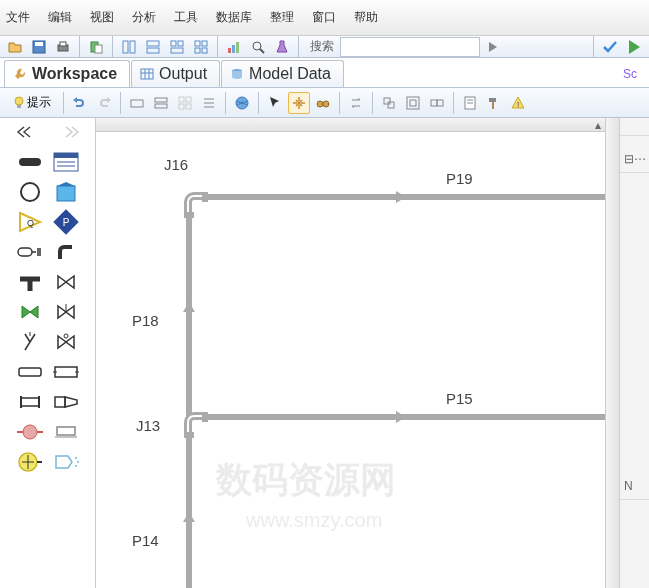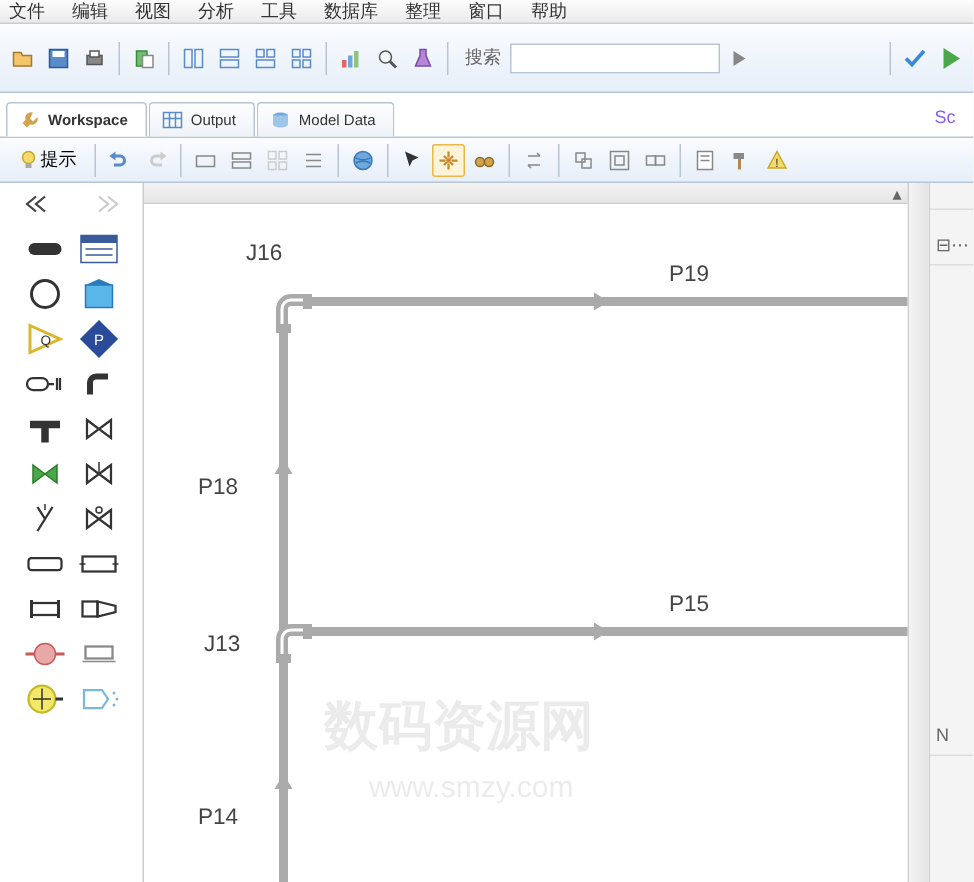--- a/index.html
+++ b/index.html
@@ -1,25 +1,25 @@
 <!DOCTYPE html>
 <html><head>
 <meta charset="utf-8">
 <style>
   * { box-sizing: border-box; margin: 0; padding: 0; }
   body { font-family: "Microsoft YaHei", Arial, sans-serif; font-size: 12px; background: #f0f0f0; width: 649px; height: 588px; overflow: hidden; }
-  .menubar { background: linear-gradient(#fdfdfd,#eaeaea); height: 16px; display: flex; align-items: center; padding: 0 6px; border-bottom: 1px solid #ccc; }
+  .menubar { background: linear-gradient(#fdfdfd,#eaeaea); height: 36px; display: flex; align-items: center; padding: 0 6px; border-bottom: 1px solid #ccc; }
   .menubar span { margin-right: 18px; color: #333; cursor: default; }
-  .toolbar1 { background: linear-gradient(#fafcff,#e6eef8); height: 46px; display: flex; align-items: center; padding: 0 4px; border-bottom: 1px solid #b8c4d4; gap: 2px; }
+  .toolbar1 { background: linear-gradient(#fafcff,#e6eef8); height: 22px; display: flex; align-items: center; padding: 0 4px; border-bottom: 1px solid #b8c4d4; gap: 2px; }
   .tb-sep { width: 1px; height: 22px; background: #b8c4d4; margin: 0 3px; }
   .tb-btn { width: 22px; height: 22px; display: flex; align-items: center; justify-content: center; border: 1px solid transparent; border-radius: 2px; cursor: pointer; }
   .search-label { color: #666; margin: 0 4px 0 6px; }
   .search-input { width: 140px; height: 20px; border: 1px solid #b8c4d4; padding: 0 4px; font-size: 12px; }
   .tabstrip { background: #fff; height: 30px; display: flex; align-items: flex-end; padding: 0 4px; border-bottom: 1px solid #b8c4d4; gap: 1px; }
-  .tab { display: flex; align-items: center; gap: 5px; padding: 4px 12px 4px 8px; border: 1px solid #b8c4d4; border-bottom: none; background: linear-gradient(#fdfdfd,#eef3f9); border-radius: 3px 3px 0 0; cursor: pointer; font-size: 10px; color: #333; }
+  .tab { display: flex; align-items: center; gap: 5px; padding: 4px 12px 4px 8px; border: 1px solid #b8c4d4; border-bottom: none; background: linear-gradient(#fdfdfd,#eef3f9); border-radius: 3px 3px 0 0; cursor: pointer; font-size: 16px; color: #333; }
   .tab.active { background: #fff; font-weight: bold; }
   .tab svg { width: 14px; height: 14px; }
   .sidepanel-label { margin-left: auto; padding: 6px 8px; color: #8b5cf6; }
   .toolbar2 { background: linear-gradient(#fafcff,#e6eef8); height: 30px; display: flex; align-items: center; padding: 0 4px; border-bottom: 1px solid #b8c4d4; gap: 2px; }
   .content { display: flex; height: 474px; }
   .palette { width: 96px; background: #fff; border-right: 1px solid #ccc; display: flex; flex-direction: column; align-items: center; padding-top: 2px; }
   .palette-row { display: flex; gap: 6px; margin-bottom: 6px; }
   .palette-row.first { gap: 18px; }
   .pal-btn { width: 30px; height: 24px; display: flex; align-items: center; justify-content: center; cursor: pointer; }
   .canvas-wrap { flex: 1; position: relative; background: #fff; }

